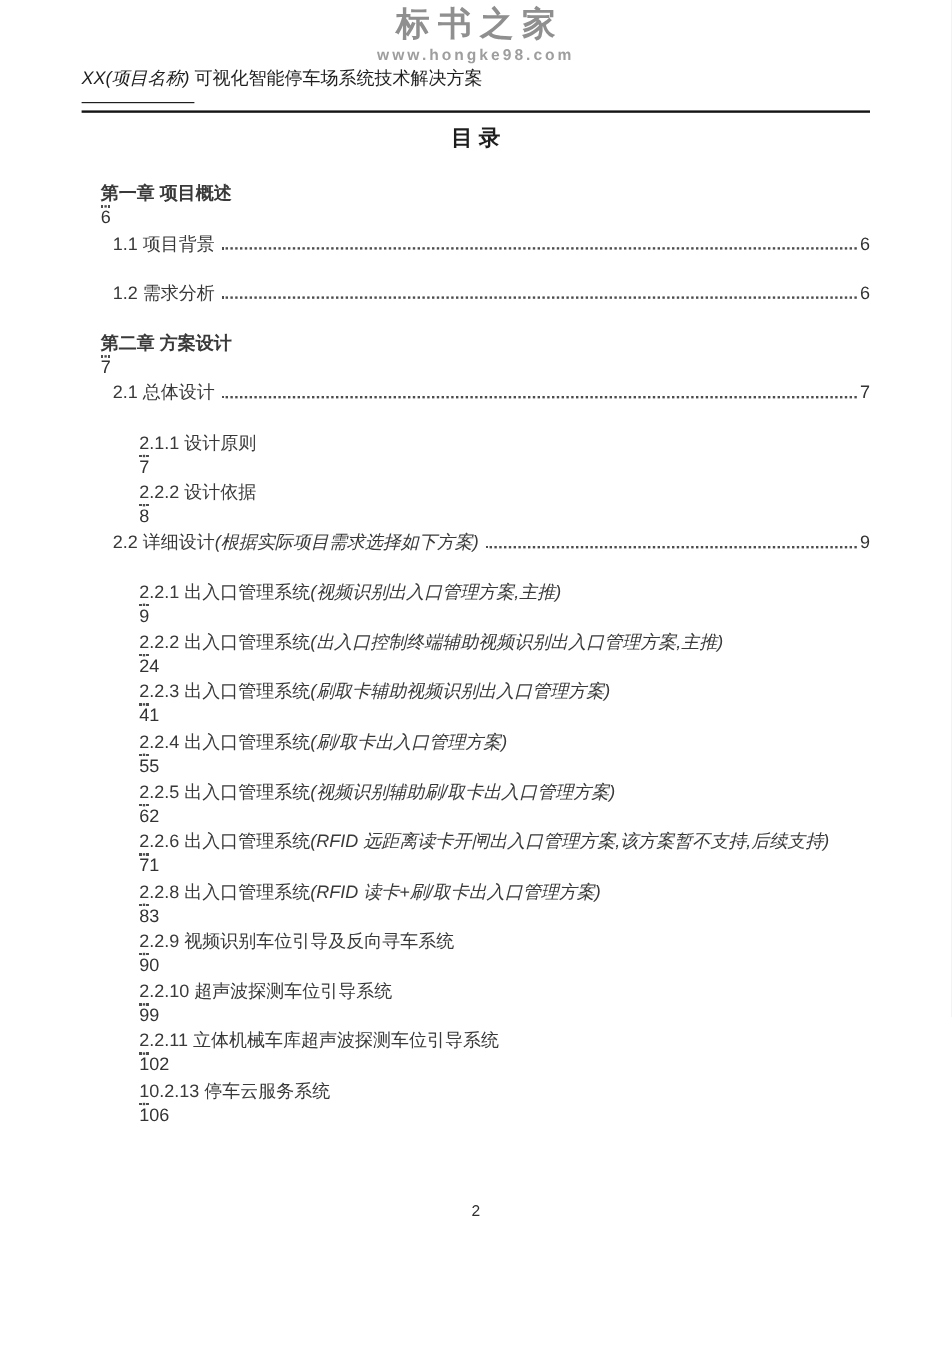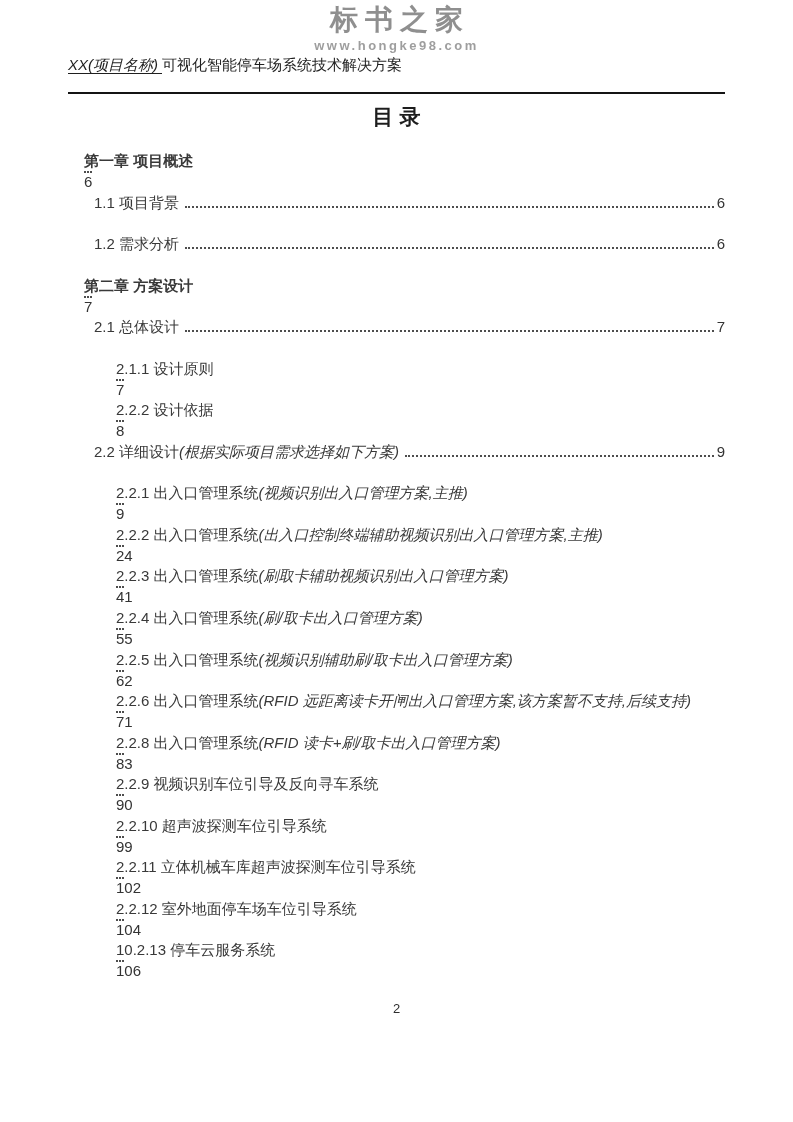--- a/index.html
+++ b/index.html
@@ -25,31 +25,31 @@
   }
 
   
   .doc-header {
     position: absolute; top: 56px; left: 68px; right: 67px;
     font-size: 15px; color: #1f1f1f; white-space: nowrap;
   }
   .project-name {
     font-style: italic;
     border-bottom: 1.5px solid #1f1f1f;
-    padding-bottom: 0; padding-right: 4px; text-align: center;
+    padding-bottom: 11px; padding-right: 4px; text-align: center;
   }
   .header-rule {
     position: absolute; top: 92px; left: 68px; width: 657px;
     border-top: 2px solid #141414; height: 0;
   }
 
   
   .toc-title {
     position: absolute; top: 103px; left: 0; right: 0;
-    text-align: center; font-size: 21px; font-weight: bold; color: #1d1d1d;
+    text-align: center; font-size: 18px; font-weight: bold; color: #1d1d1d;
   }
 
   
   .toc {
     position: absolute; top: 139px; left: 68px; width: 657px;
     font-size: 15px; color: #393939;
   }
   .toc-row {
     display: flex; align-items: baseline;
     height: 41.55px; padding-top: 13px; box-sizing: border-box;
@@ -177,25 +177,20 @@
     <span class="toc-label"><span>2.2.10 超声波探测车位引导系统</span><span class="toc-italic"></span></span>
     <span class="leader"></span>
     <span class="pg">99</span>
   </div>
       <div class="toc-row level-2">
     <span class="toc-label"><span>2.2.11 立体机械车库超声波探测车位引导系统</span><span class="toc-italic"></span></span>
     <span class="leader"></span>
     <span class="pg">102</span>
   </div>
       <div class="toc-row level-2">
-    <span class="toc-label"><span>2.2.12 室外地面停车场车位引导系统</span><span class="toc-italic"></span></span>
-    <span class="leader"></span>
-    <span class="pg">104</span>
-  </div>
-      <div class="toc-row level-2">
     <span class="toc-label"><span>10.2.13 停车云服务系统</span><span class="toc-italic"></span></span>
     <span class="leader"></span>
     <span class="pg">106</span>
   </div>
     </div>
 
   <div class="footer">
     <span>2</span>
   </div>
 

